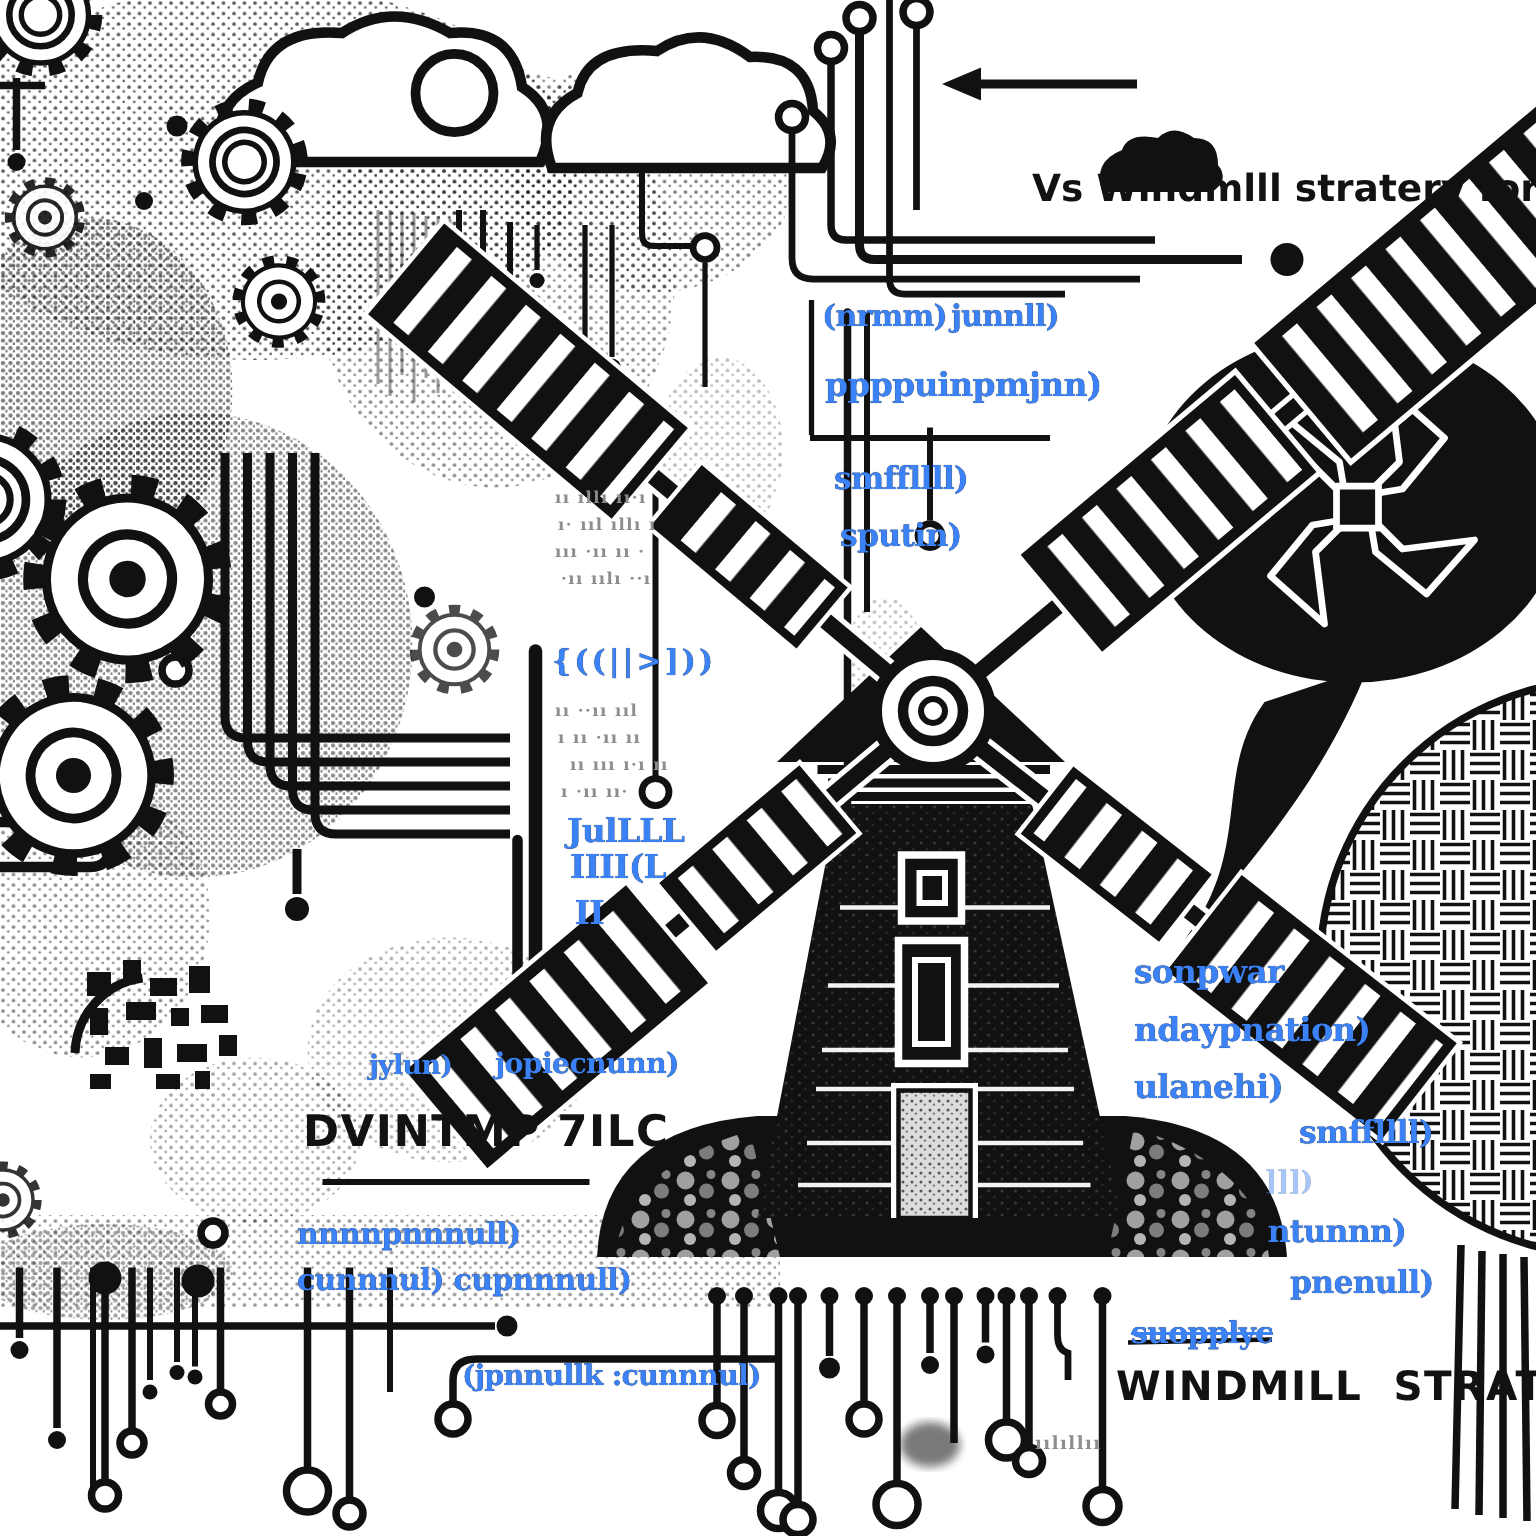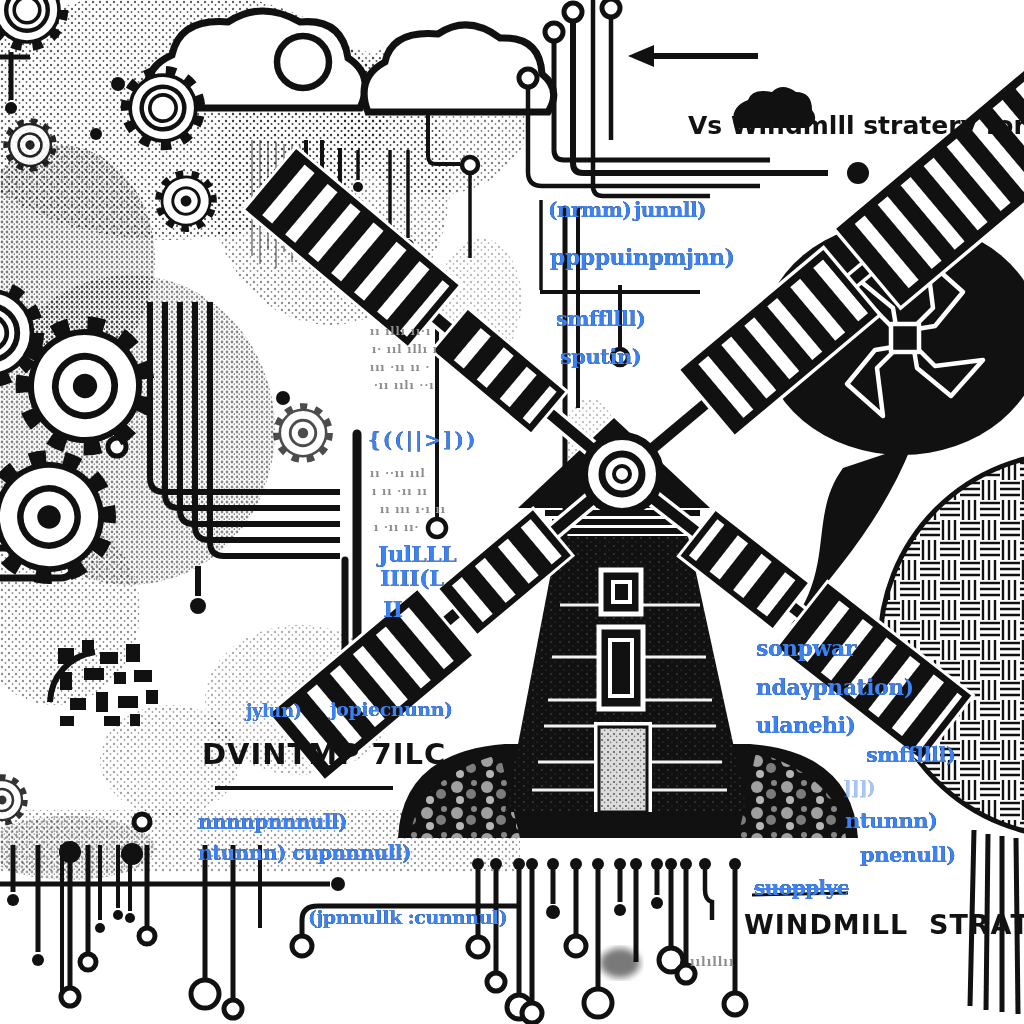--- a/index.html
+++ b/index.html
@@ -401,21 +401,21 @@
 <div class="txt faint" style="left:374px;top:522px;">ı ·ıı ıı·</div>
 <div class="txt code" style="left:378px;top:543px;font-size:22px;">JulLLL</div>
 <div class="txt code" style="left:380px;top:567px;font-size:22px;">IIII(L</div>
 <div class="txt code" style="left:383px;top:598px;font-size:22px;">II</div>
 
 <div class="txt code" style="left:246px;top:702px;font-size:18px;">jylun)</div>
 <div class="txt code" style="left:330px;top:700px;font-size:19px;">jopiecnunn)</div>
 <div class="txt sans-big" style="left:202px;top:740px;font-size:29px;letter-spacing:1px;">DVINTMP 7ILC</div>
 <div style="position:absolute;left:215px;top:786px;width:178px;height:4px;background:#111;"></div>
 <div class="txt code" style="left:198px;top:812px;font-size:20px;">nnnnpnnnull)</div>
-<div class="txt code" style="left:198px;top:843px;font-size:20px;">ntunnn) cupnnnull)</div>
+<div class="txt code" style="left:198px;top:843px;font-size:20px;">cunnnul) cupnnnull)</div>
 <div class="txt code" style="left:308px;top:908px;font-size:19px;">(jpnnullk :cunnnul)</div>
 
 <div class="txt code" style="left:756px;top:637px;font-size:22px;">sonpwar</div>
 <div class="txt code" style="left:756px;top:676px;font-size:22px;">ndaypnation)</div>
 <div class="txt code" style="left:756px;top:714px;font-size:22px;">ulanehi)</div>
 <div class="txt code" style="left:866px;top:744px;font-size:21px;">smffllll)</div>
 <div class="txt code" style="left:843px;top:779px;font-size:18px;opacity:.45;">]]])</div>
 <div class="txt code" style="left:845px;top:810px;font-size:21px;">ntunnn)</div>
 <div class="txt code" style="left:836px;top:844px;font-size:21px;margin-left:24px;">pnenull)</div>
 <div class="txt code struck" style="left:754px;top:878px;font-size:20px;">suopplyc</div>

